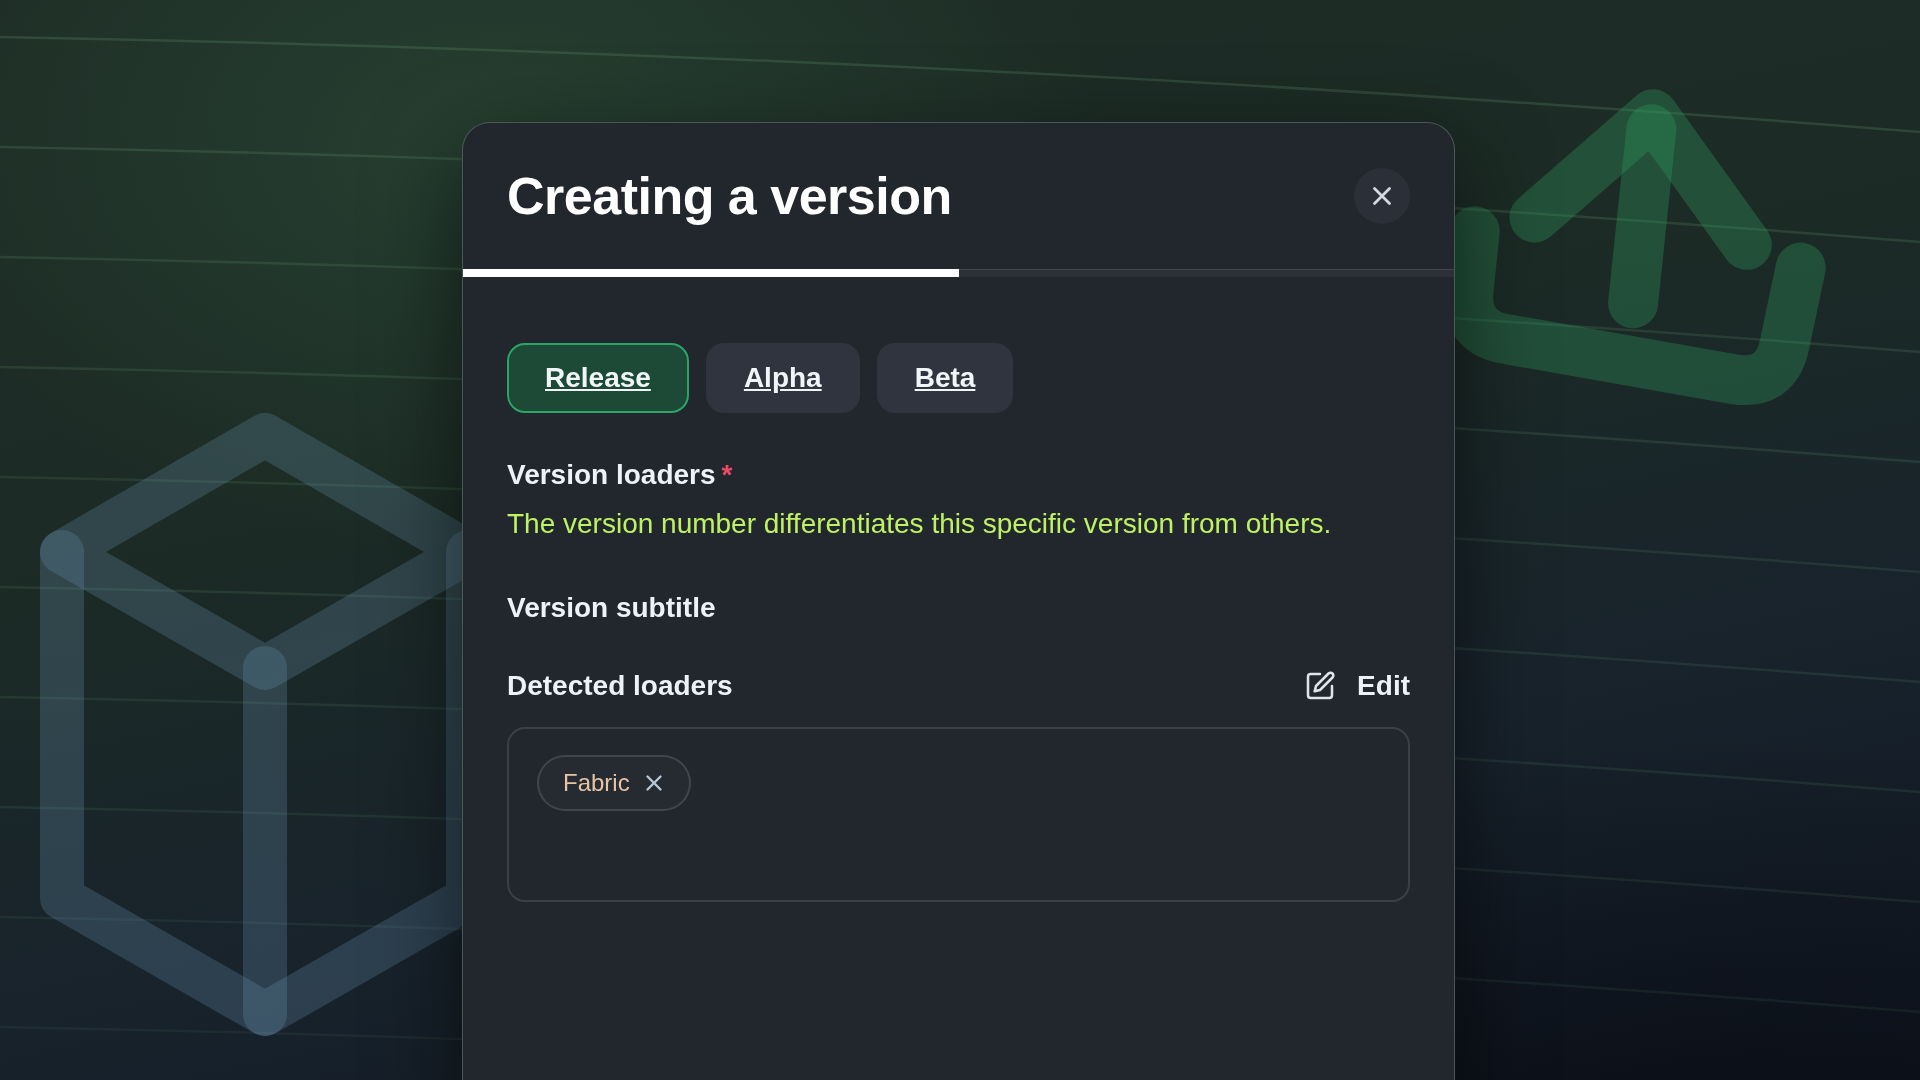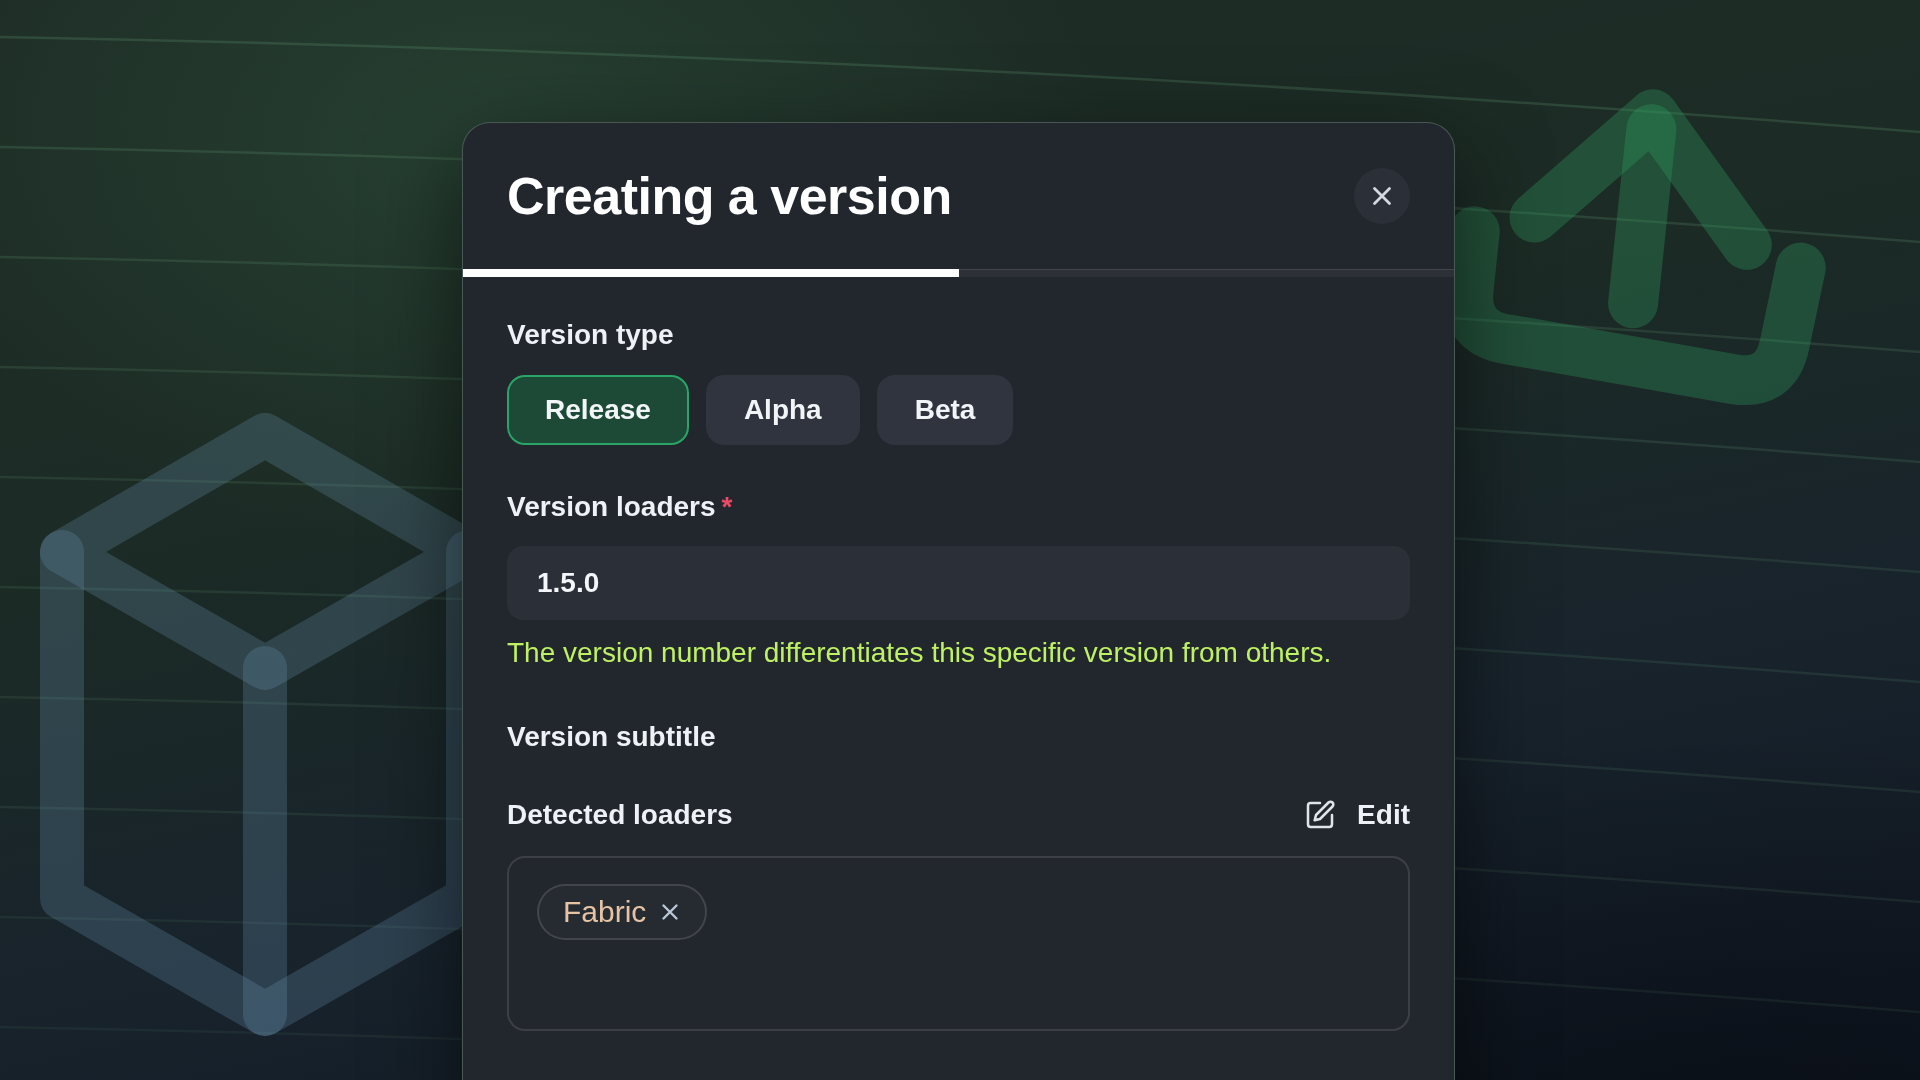--- a/index.html
+++ b/index.html
@@ -47,21 +47,21 @@
 
   .label { font-size:28px; font-weight:700; color:#eef1f5; }
   .label .req { color:#ec4a66; font-weight:700; margin-left:6px; }
   .label-row { display:flex; align-items:center; justify-content:space-between;margin-top:12px; }
 
   .btn-row { display:flex; gap:17px; margin-top:24px; }
   .type-btn {
     height:70px; padding:0 36px; border-radius:18px; cursor:pointer;
     font-family:inherit; font-size:28px; font-weight:700; color:#f2f5f8;
     background:#2f343e; border:2px solid transparent;
-    display:flex; align-items:center;
+    display:flex; align-items:center;text-decoration:underline;
   }
   .type-btn.selected { background:#1c4a36; border-color:#2aa567; }
 
   .text-input {
     display:block; width:100%; height:74px; margin-top:23px;
     background:#2a2f38; border:none; outline:none; border-radius:16px;
     padding:0 30px; font-family:inherit; font-size:28px; font-weight:700; color:#f4f6f9;
   }
   .help {
     margin-top:10px; max-width:860px;
@@ -79,21 +79,21 @@
     margin-top:25px; min-height:175px;
     border:2px solid rgba(255,255,255,0.12); border-radius:18px;
     padding:26px 28px;
   }
   .chip {
     display:inline-flex; align-items:center; gap:13px;
     height:56px; padding:0 24px; border-radius:28px;
     border:2px solid rgba(255,255,255,0.13);
     background:rgba(255,255,255,0.02);
   }
-  .chip-label { font-size:30px; font-weight:500; color:#e6c3a5; }
+  .chip-label { font-size:24px; font-weight:500; color:#e6c3a5; }
   .chip-x { cursor:pointer; display:block; }
 </style>
 </head>
 <body>
 
 <div class="stage">
 
   <svg class="bg-decor" viewBox="0 0 1920 1080" xmlns="http://www.w3.org/2000/svg">
 
     <g fill="none" stroke="#6aa87c" stroke-width="2.5">
@@ -133,33 +133,31 @@
       </button>
     </div>
 
     <div class="progress">
       <div class="progress-fill" style="width: 50%;"></div>
     </div>
 
     <div class="modal-body">
 
       <div class="field">
-        <div class="label">Version type</div>
         <div class="btn-row">
           <button class="type-btn selected">Release</button>
           <button class="type-btn">Alpha</button>
           <button class="type-btn">Beta</button>
         </div>
       </div>
 
       <div class="field">
         <div class="label">
           <span>Version loaders</span><span class="req">*</span>
         </div>
-        <input class="text-input" type="text" value="1.5.0" style="">
         <p class="help">The version number differentiates this specific version from others.</p>
       </div>
 
       <div class="field">
         <div class="label">Version subtitle</div>
       </div>
 
       <div class="field">
         <div class="label-row">
           <div class="label">Detected loaders</div>

